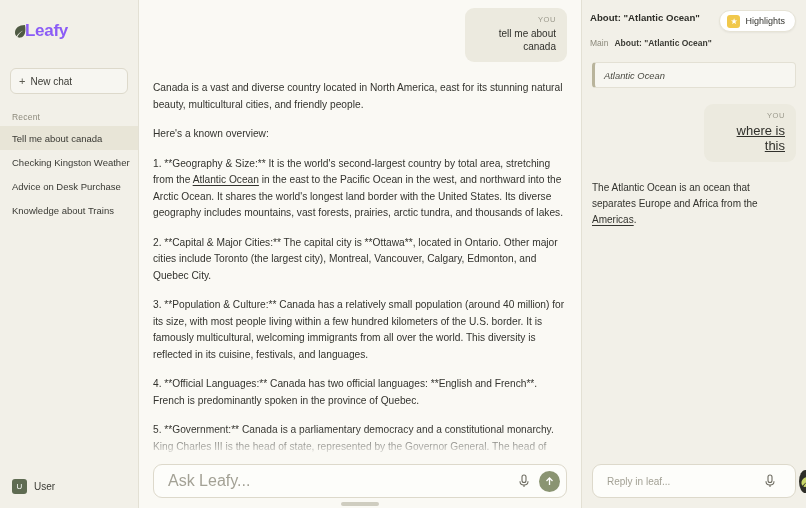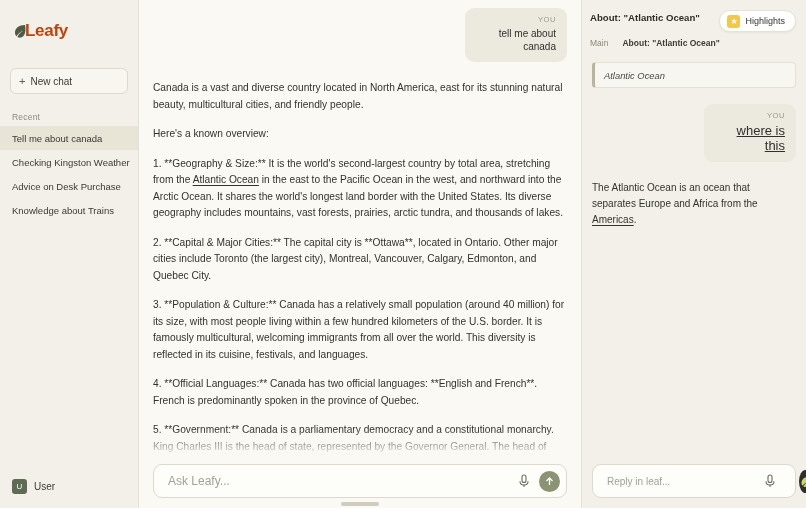--- a/index.html
+++ b/index.html
@@ -37,21 +37,21 @@
   .brand-leaf {
     width: 16px; height: 16px;
     position: relative;
     flex: none;
   }
   .brand-leaf svg { display: block; }
   .brand-text {
     font-size: 17px;
     font-weight: bold;
     letter-spacing: -0.3px;
-    color: #c2410c;
+    color: #8b5cf6;
     margin-left: -6px;
   }
   .new-chat {
     margin: 22px 10px 0 10px;
     height: 26px;
     border: 1px solid #ddd9cb;
     border-radius: 6px;
     background: #f7f6f1;
     display: flex;
     align-items: center;
@@ -175,21 +175,21 @@
     display: flex;
     align-items: center;
     padding: 0 6px 0 12px;
     gap: 6px;
   }
   .composer input {
     flex: 1;
     border: none;
     outline: none;
     background: transparent;
-    font-size: 12px;
+    font-size: 16px;
     color: #33332e;
     font-family: "Liberation Sans", sans-serif;
   }
   .composer input::placeholder { color: #a3a195; }
   .mic-btn {
     width: 18px; height: 18px;
     display: flex; align-items: center; justify-content: center;
     cursor: pointer;
   }
   .send-btn {
@@ -248,21 +248,21 @@
   .star-badge {
     width: 13px; height: 13px;
     border-radius: 3px;
     background: #f1c84b;
     display: flex; align-items: center; justify-content: center;
     font-size: 8px; color: #fff;
   }
   .breadcrumb {
     display: flex;
     align-items: flex-start;
-    gap: 14px;
+    gap: 6px;
     padding: 6px 8px 0 8px;
     font-size: 8.5px;
     color: #8d8a7c;
   }
   .breadcrumb .crumb-current {
     color: #3c3c36;
     font-weight: bold;
   }
   .note-card {
     margin: 14px 10px 0 10px;

